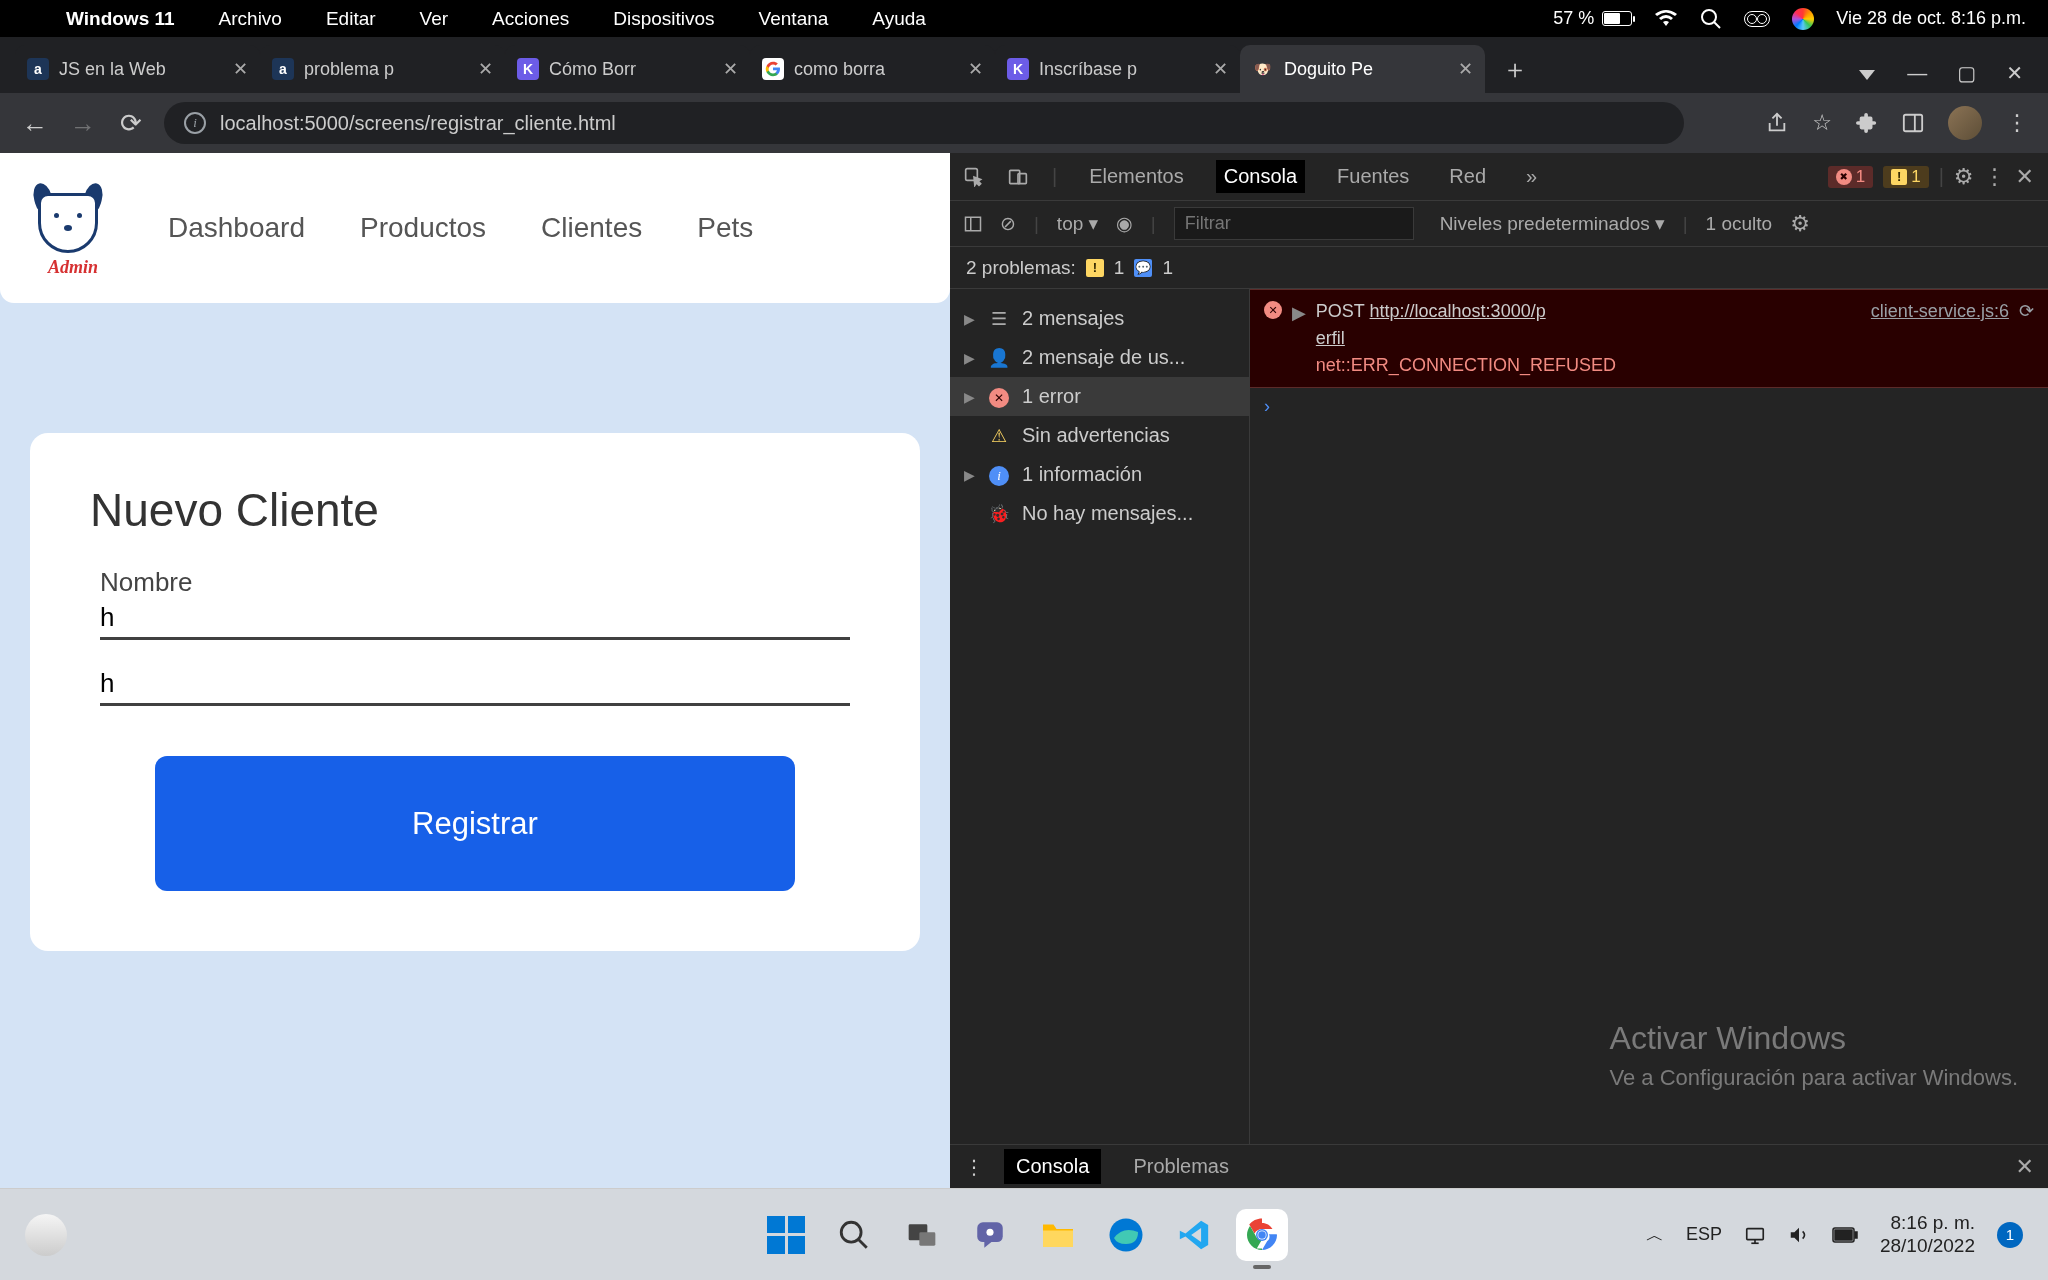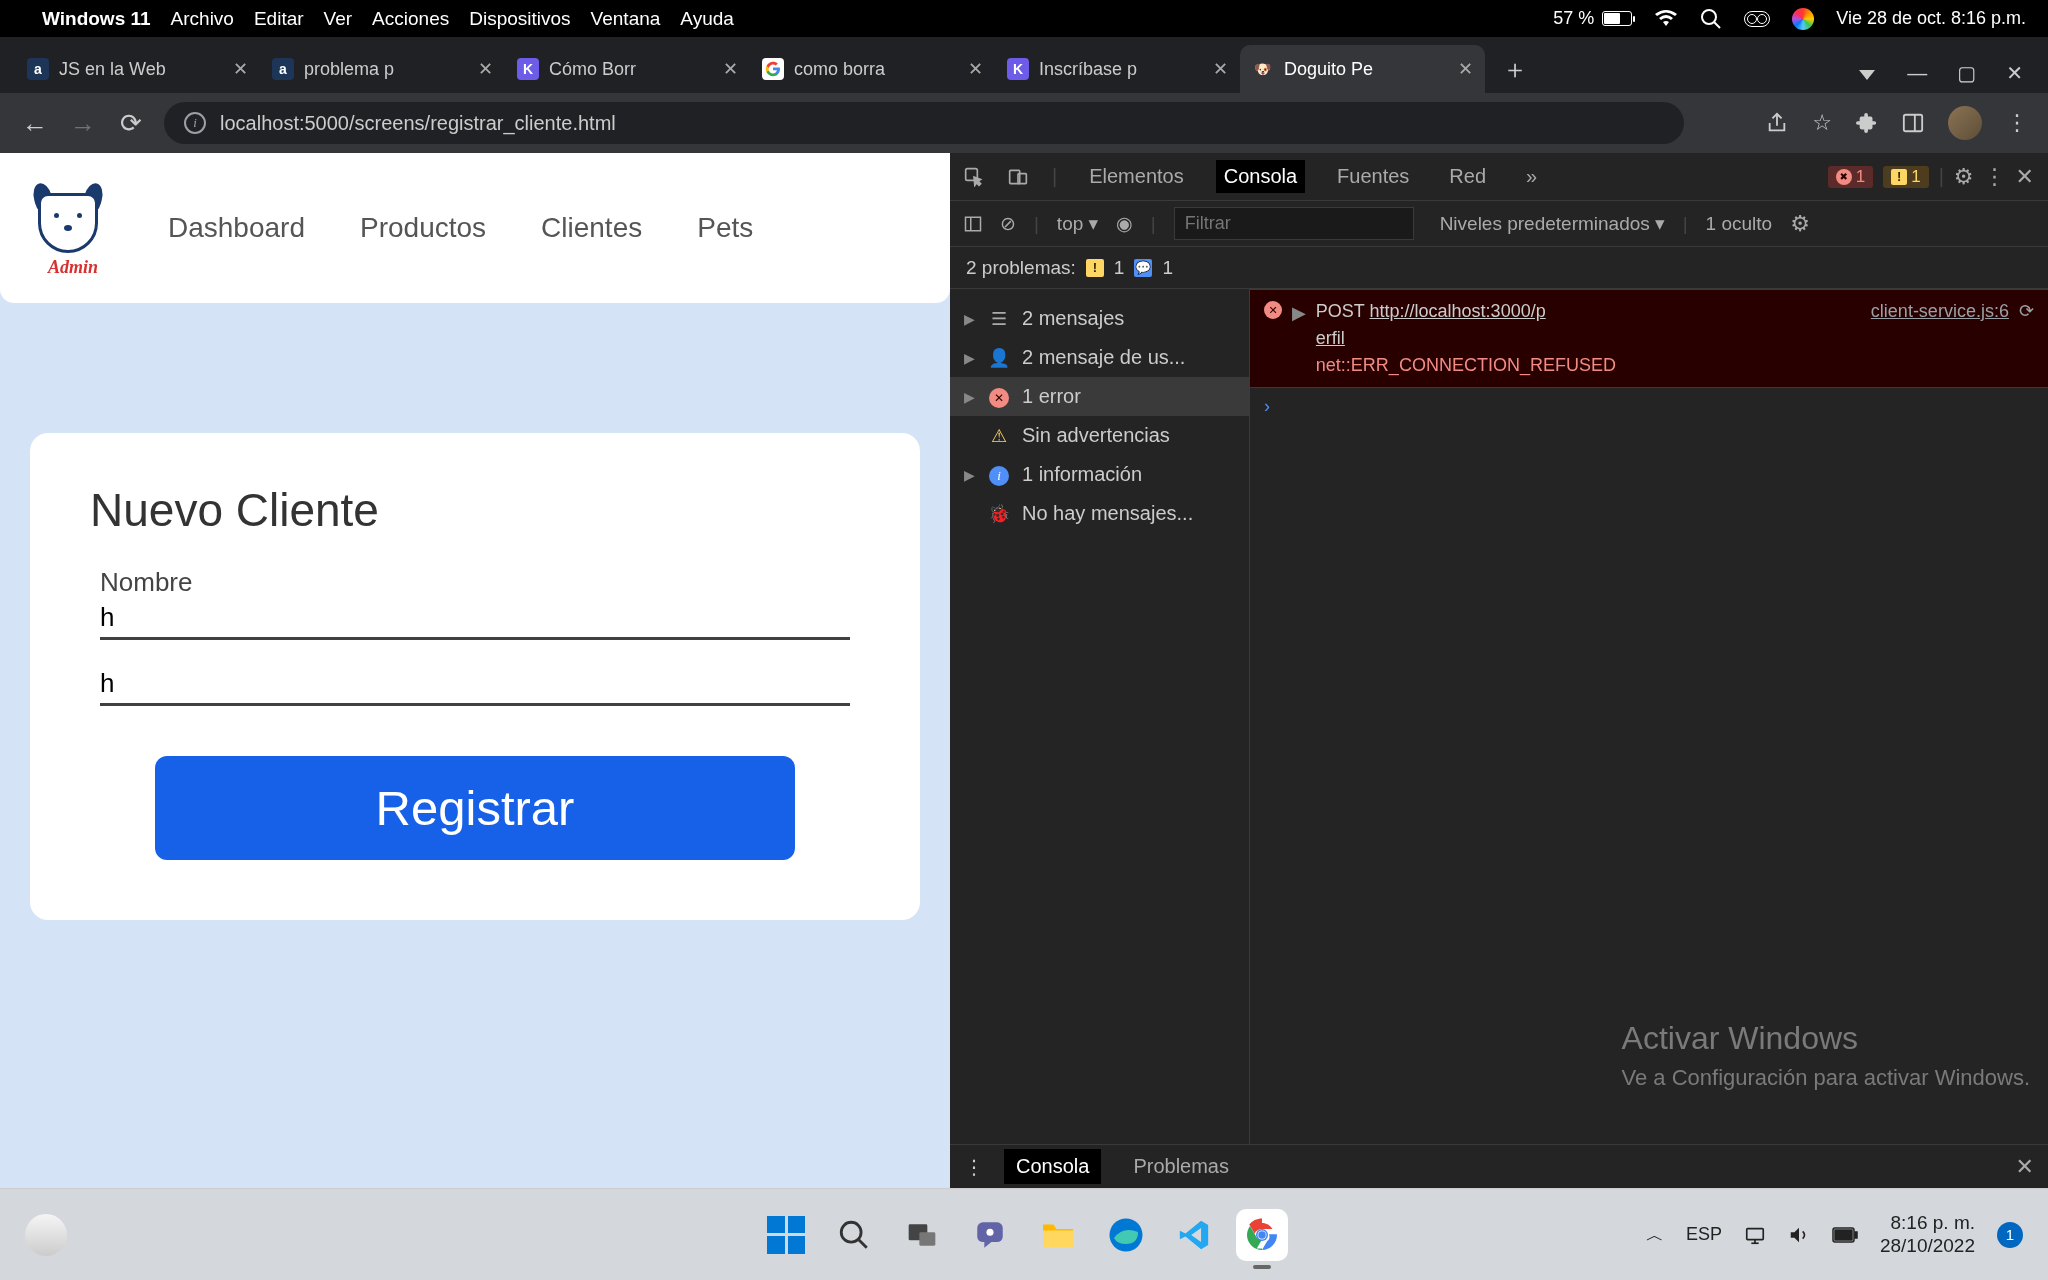--- a/index.html
+++ b/index.html
@@ -1,19 +1,19 @@
 <!DOCTYPE html>
 <html><head>
 <meta charset="utf-8">
 <style>
 * { margin:0; padding:0; box-sizing:border-box; font-family:-apple-system,BlinkMacSystemFont,"Segoe UI",sans-serif; }
 html,body { width:2048px; height:1280px; overflow:hidden; background:#000; }
 
 
-.mac-menubar { height:37px; background:#000; color:#fff; display:flex; align-items:center; padding:0 22px; font-size:19px; gap:20px; }
+.mac-menubar { height:37px; background:#000; color:#fff; display:flex; align-items:center; padding:0 22px; font-size:19px; gap:44px; }
 .mac-menubar .apple { font-size:24px; }
 .mac-menubar .appname { font-weight:700; }
 .mac-menubar .spacer { flex:1; }
 .mac-menubar .right { display:flex; align-items:center; gap:22px; font-size:18px; }
 .mac-menubar .battery { display:inline-flex; align-items:center; gap:8px; }
 .battbox { width:30px; height:15px; border:1.5px solid #fff; border-radius:3px; position:relative; display:inline-block; }
 .battbox::after { content:""; position:absolute; right:-4px; top:4px; width:2px; height:6px; background:#fff; border-radius:1px; }
 .battbox .fill { position:absolute; left:1px; top:1px; bottom:1px; width:55%; background:#fff; border-radius:1px;}
 .siri { width:22px; height:22px; border-radius:50%; background:conic-gradient(#ff3b30,#ff9500,#ffcc00,#34c759,#5ac8fa,#007aff,#af52de,#ff2d55,#ff3b30); display:inline-block;}
 .ctlcenter { width:26px; height:16px; border:1.5px solid #fff; border-radius:8px; position:relative; display:inline-block;}
@@ -61,21 +61,21 @@
 .site-logo .nose{width:8px;height:6px;background:#1a3a6e;border-radius:50%;position:absolute;top:42px;left:36px;}
 .site-logo .admintxt{position:absolute;bottom:-5px;left:20px;color:#d63031;font-style:italic;font-weight:bold;font-size:18px;font-family:cursive;}
 .site-nav { display:flex; gap:55px; margin-left:20px;}
 .site-nav a { color:#555; font-size:28px; text-decoration:none; }
 
 .form-card { background:#fff; margin:130px 30px 0 30px; border-radius:18px; padding:50px 60px 60px 60px; }
 .form-card h1 { font-size:46px; font-weight:400; color:#333; margin-bottom:30px;}
 .form-field { margin:12px 10px 28px 10px; border-bottom:3px solid #404040; padding-bottom:4px;}
 .form-field label { display:block; font-size:26px; color:#444; margin-bottom:4px;}
 .form-field .val { font-size:26px; color:#000; border:none; outline:none; width:100%; background:transparent;}
-.submit-btn { display:block; width:640px; margin:50px auto 0; height:104px; background:#1760e8; color:#fff; border:none; border-radius:12px; font-size:49px; cursor:pointer;}
+.submit-btn { display:block; width:640px; margin:50px auto 0; height:135px; background:#1760e8; color:#fff; border:none; border-radius:12px; font-size:31px; cursor:pointer;}
 
 
 .dt-tabs { height:48px; border-bottom:1px solid #3a3a3a; display:flex; align-items:center; padding:0 14px; gap:24px; font-size:20px;}
 .dt-tabs .tool-icon{color:#aaa;font-size:20px;}
 .dt-tabs .dtab{color:#aaa;padding:5px 8px;cursor:pointer;}
 .dt-tabs .dtab.active{color:#fff;background:#000;}
 .dt-tabs .badges{margin-left:auto;display:flex;gap:10px;align-items:center;}
 .badge{padding:1px 8px;border-radius:3px;font-size:17px;display:inline-flex;align-items:center;gap:4px;}
 .badge.err{background:#5c2b29;color:#f28b82;}
 .badge.err::before{content:"✖";background:#f28b82;color:#2a0000;border-radius:50%;width:16px;height:16px;display:inline-flex;align-items:center;justify-content:center;font-size:10px;}
@@ -110,21 +110,21 @@
 .log-entry{border-top:1px solid #5c2b29;border-bottom:1px solid #5c2b29;background:#290000;padding:8px 14px;display:flex;gap:10px;align-items:flex-start;line-height:1.5;}
 .log-entry .x{background:#f28b82;color:#2a0000;border-radius:50%;width:18px;height:18px;display:inline-flex;align-items:center;justify-content:center;font-size:11px;margin-top:3px;flex-shrink:0;}
 .log-entry .ar{color:#888;margin-top:2px;}
 .log-entry .msg{color:#f28b82;flex:1;}
 .log-entry .msg .method{color:#ccc;}
 .log-entry .msg .url{color:#ccc;text-decoration:underline;}
 .log-entry .src{color:#9aa0a6;text-decoration:underline;white-space:nowrap;}
 .log-entry .reload{color:#9aa0a6;font-size:18px;}
 .prompt{padding:8px 14px;color:#4f8ff7;font-size:18px;}
 
-.activate{position:absolute;bottom:50px;right:18px;color:#7a7a7a;text-align:left;}
+.activate{position:absolute;bottom:50px;right:30px;color:#7a7a7a;text-align:left;}
 .activate .t1{font-size:32px;margin-bottom:6px;}
 .activate .t2{font-size:22px;line-height:1.4;}
 
 .dt-drawer{height:44px;border-top:1px solid #3a3a3a;background:#242424;display:flex;align-items:center;padding:0 14px;gap:20px;font-size:20px;}
 .dt-drawer .dtab2{color:#aaa;padding:6px 12px;}
 .dt-drawer .dtab2.active{background:#000;color:#fff;}
 .dt-drawer .dclose{margin-left:auto;color:#aaa;font-size:22px;}
 
 
 .win-taskbar{height:92px;background:rgba(235,240,245,0.9);backdrop-filter:blur(10px);display:flex;align-items:center;padding:0 25px;position:relative;border-top:1px solid #ccc;}

